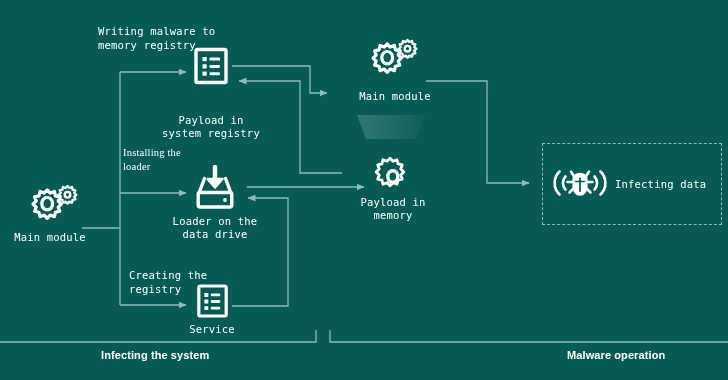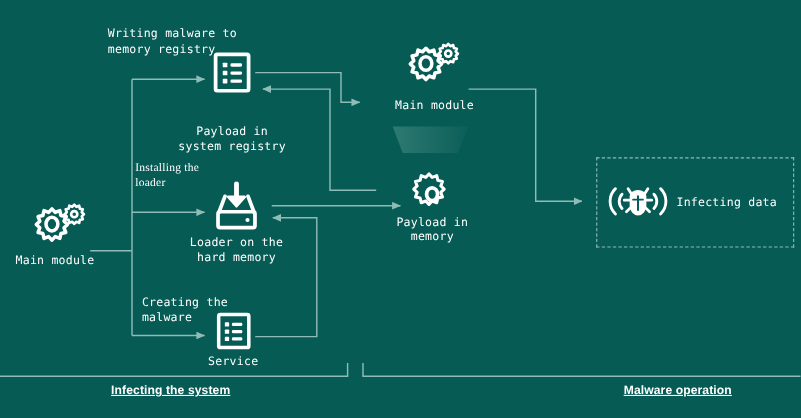--- a/index.html
+++ b/index.html
@@ -32,21 +32,20 @@
     white-space:pre;
   }
   .phase-label{
     position:absolute;
     color:#ffffff;
     font-family:"Liberation Sans", sans-serif;
     font-size:11px;
     font-weight:bold;
     letter-spacing:0.1px;
     white-space:nowrap;
-    text-decoration:underline;
   }
   .collect-label{
     position:absolute;
     color:#ffffff;
     font-family:"DejaVu Sans Mono", monospace;
     font-size:10.5px;
     letter-spacing:0.2px;
     white-space:nowrap;
   }
   .icon{position:absolute;}
@@ -134,21 +133,21 @@
   <div class="icon" style="left:191px;top:165px;width:48px;height:48px;">
     <svg viewBox="0 0 48 48" width="48" height="48">
       <path d="M8,28 L13.5,13.5 M34.5,13.5 L40,28" fill="none" stroke="#ffffff" stroke-width="3.4" stroke-linecap="round"></path>
       <rect x="7.2" y="27.5" width="33.6" height="14.5" rx="2" fill="none" stroke="#ffffff" stroke-width="3.4"></rect>
       <circle cx="34" cy="35" r="1.9" fill="#ffffff"></circle>
       <path d="M24,2 L24,20" fill="none" stroke="#ffffff" stroke-width="4.4" stroke-linecap="round"></path>
       <path d="M16.5,14 L24,22.5 L31.5,14 Z" fill="#ffffff" stroke="#ffffff" stroke-width="2.4" stroke-linejoin="round"></path>
     </svg>
   </div>
   <div class="node-label" style="left:145px;top:215px;width:140px;">Loader on the
-hard memory</div>
+data drive</div>
 
   <div class="icon" style="left:196px;top:283px;width:33px;height:37px;">
     <svg viewBox="0 0 33 37" width="33" height="37">
       <rect x="2.8" y="3" width="27.4" height="30" rx="1.5" fill="none" stroke="#ffffff" stroke-width="3.2"></rect>
       <g fill="#ffffff">
         <rect x="8.4" y="10" width="3.9" height="3.9" rx="0.6"></rect>
         <rect x="14.8" y="10.5" width="9.5" height="2.8" rx="1.1"></rect>
         <rect x="8.4" y="16.6" width="3.9" height="3.9" rx="0.6"></rect>
         <rect x="14.8" y="17.1" width="9.5" height="2.8" rx="1.1"></rect>
         <rect x="8.4" y="23.2" width="3.9" height="3.9" rx="0.6"></rect>
@@ -209,18 +208,18 @@
       <path d="M24.5,19.5 L33.5,19.5" stroke="#075b55" stroke-width="1.6" stroke-linecap="round"></path>
     </svg>
   </div>
   <div class="collect-label" style="left:615px;top:178px;">Infecting data</div>
 
   <div class="edge-label" style="left:98px;top:24px;">Writing malware to
 memory registry</div>
   <div class="edge-label" style="left:123px;top:146px;font-family:Liberation Serif, serif;">Installing the
 loader</div>
   <div class="edge-label" style="left:129px;top:268px;">Creating the
-malware</div>
+registry</div>
 
   <div class="phase-label" style="left:101px;top:349px;">Infecting the system</div>
   <div class="phase-label" style="left:567px;top:349px;">Malware operation</div>
 
 </div>
 
 </body></html>

